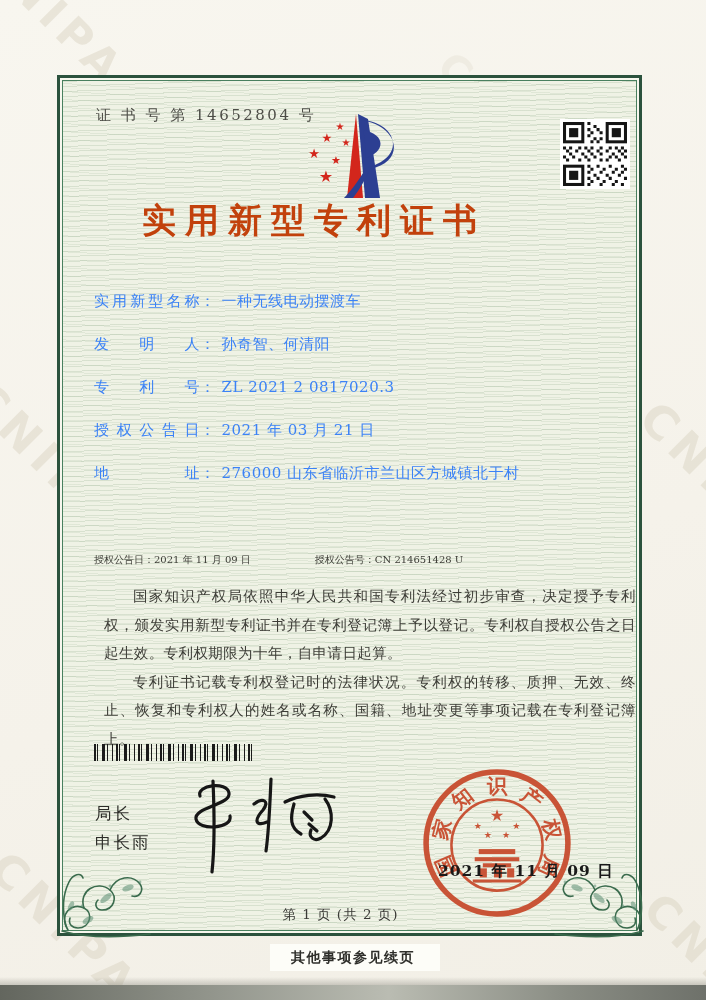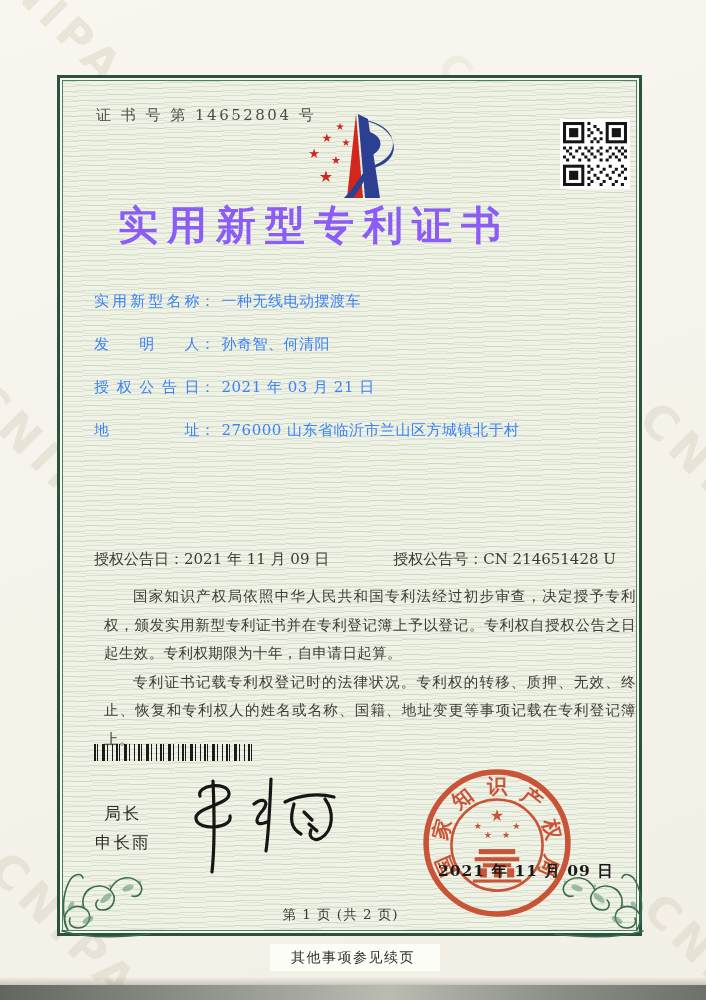--- a/index.html
+++ b/index.html
@@ -26,50 +26,50 @@
     background:
       repeating-linear-gradient(178deg, rgba(122,156,118,.20) 0 1px, rgba(0,0,0,0) 1px 5px),
       repeating-linear-gradient(183deg, rgba(122,156,118,.13) 0 1px, rgba(0,0,0,0) 1px 8px),
       #eff2e5;
   }
   
   .cert-no{left:96px;top:106px;font-size:15px;letter-spacing:2.5px;color:#4c4c46;z-index:5;}
   .logo{left:294px;top:108px;z-index:5;}
   .qr{left:560px;top:119px;width:70px;height:70px;background:#ffffff;z-index:5;padding:3px;box-sizing:border-box;}
   .title{
-    left:57px;top:198px;width:514px;text-align:center;font-size:40px;font-weight:700;
-    letter-spacing:9px;color:#8b5cf6;z-index:5;
+    left:57px;top:198px;width:514px;text-align:center;font-size:34px;font-weight:700;
+    letter-spacing:9px;color:#c2410c;z-index:5;
   }
   
   .fields{left:94px;top:289px;width:520px;z-index:5;font-size:15px;color:#3b82f6;}
   .frow{height:25px;line-height:25px;margin-bottom:18px;letter-spacing:.5px;white-space:nowrap;}
   .flabel{display:inline-block;width:106px;text-align:justify;text-align-last:justify;}
   .fvalue{margin-left:6px;}
-  .grant-row{left:94px;top:547px;z-index:5;font-size:15px;line-height:25px;white-space:nowrap;color:#3b3b35;}
+  .grant-row{left:94px;top:547px;z-index:5;font-size:10px;line-height:25px;white-space:nowrap;color:#3b3b35;}
   .grant-gap{display:inline-block;width:64px;}
   
   .paras{left:104px;top:582px;width:532px;z-index:5;font-size:14.5px;line-height:28.5px;
     text-align:justify;color:#3c3c36;letter-spacing:.4px;}
   .paras p{margin:0;text-indent:2em;}
   
   .barcode{left:94px;top:744px;width:160px;height:17px;z-index:5;
     background:repeating-linear-gradient(90deg,
       #1b1b1b 0 2px,transparent 2px 3px,#1b1b1b 3px 4px,transparent 4px 8px,
       #1b1b1b 8px 11px,transparent 11px 13px,#1b1b1b 13px 14px,transparent 14px 18px,
       #1b1b1b 18px 19px,transparent 19px 22px);}
-  .director{left:95px;top:799px;z-index:5;font-size:16.5px;line-height:29px;color:#2d2d29;letter-spacing:2px;text-align:center;}
+  .director{left:95px;top:799px;z-index:5;font-size:16.5px;line-height:29px;color:#2d2d29;letter-spacing:2px;}
   .signature{left:182px;top:772px;z-index:5;}
   .seal{left:420px;top:766px;z-index:4;opacity:.93;}
   .seal-date{left:438px;top:861px;z-index:6;font-size:15.5px;font-weight:700;
     letter-spacing:1px;color:#191919;white-space:nowrap;}
   .page-info{left:57px;top:906px;width:567px;text-align:center;z-index:3;font-size:13.5px;
     letter-spacing:1px;color:#3a3a36;}
   .footer-patch{left:270px;top:944px;width:170px;height:27px;background:#fdfdf8;z-index:3;}
   .footer-note{left:57px;top:949px;width:592px;text-align:center;z-index:4;font-size:14px;
-    letter-spacing:1.5px;color:#2f2f2b;}
+    letter-spacing:1.5px;color:#2f2f2b;font-weight:bold;}
   .ornament{z-index:4;}
   .photo-shadow{left:0;right:0;bottom:14px;height:9px;z-index:8;
     background:linear-gradient(180deg,rgba(0,0,0,0),rgba(85,85,75,.30));}
   .photo-edge{left:0;right:0;bottom:0;height:15px;z-index:9;
     background:linear-gradient(90deg,#63665e,#8f9289 28%,#babcb2 55%,#8a8d84 80%,#6e716a);}
 </style>
 </head>
 <body>
 
 <div class="wm" style="left:-38px;top:-12px;font-size:44px;">CNIPA</div>
@@ -131,20 +131,23 @@
 <div class="abs title">实用新型专利证书</div>
 
 <div class="abs fields">
   <div class="frow">
     <span class="flabel">实用新型名称</span><span>：</span><span class="fvalue">一种无线电动摆渡车</span>
   </div>
   <div class="frow">
     <span class="flabel">发明人</span><span>：</span><span class="fvalue">孙奇智、何清阳</span>
   </div>
   <div class="frow">
+    <span class="flabel">专利号</span><span>：</span><span class="fvalue">ZL 2021 2 0817020.3</span>
+  </div>
+  <div class="frow">
     <span class="flabel">授权公告日</span><span>：</span><span class="fvalue">2021 年 03 月 21 日</span>
   </div>
   <div class="frow">
     <span class="flabel">地址</span><span>：</span><span class="fvalue">276000 山东省临沂市兰山区方城镇北于村</span>
   </div>
 </div>
 
 <div class="abs grant-row">
   <span>授权公告日</span><span>：</span><span>2021 年 11 月 09 日</span><span class="grant-gap"></span><span>授权公告号</span><span>：</span><span>CN 214651428 U</span>
 </div>

